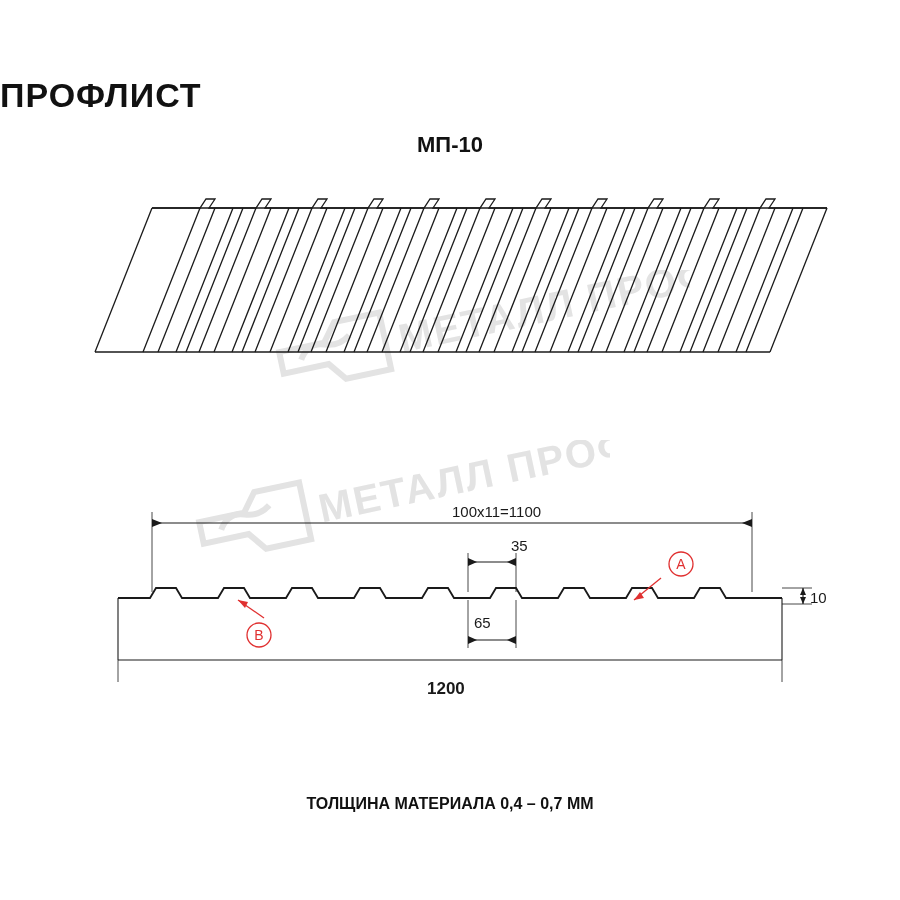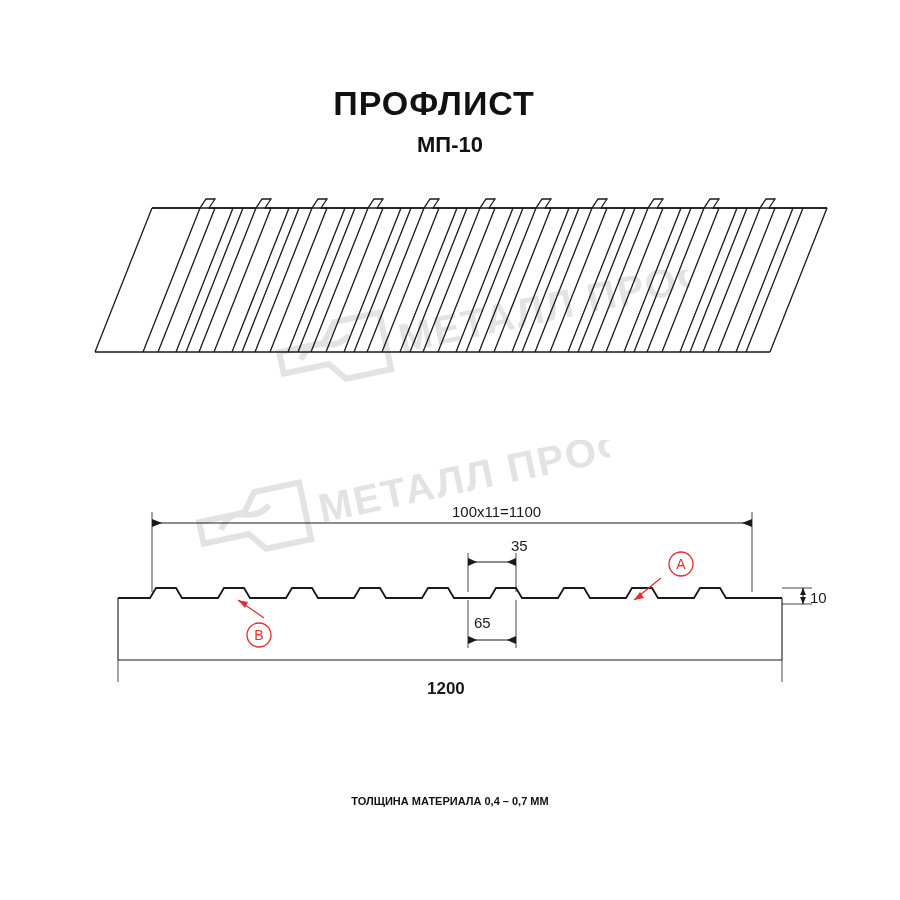--- a/index.html
+++ b/index.html
@@ -15,24 +15,24 @@
     position: relative;
     overflow: hidden;
   }
   .page {
     position: relative;
     width: 900px;
     height: 900px;
   }
   .title {
     position: absolute;
-    top: 84px;
+    top: 76px;
     left: 0;
     width: 868px;
-    text-align: center;
+    text-align: left;
     font-size: 34px;
     font-weight: bold;
     letter-spacing: 1px;
     color: #111111;
   }
   .subtitle {
     position: absolute;
     top: 132px;
     left: 0;
     width: 900px;
@@ -40,21 +40,21 @@
     font-size: 22px;
     font-weight: bold;
     color: #111111;
   }
   .footer-note {
     position: absolute;
     top: 795px;
     left: 0;
     width: 900px;
     text-align: center;
-    font-size: 11px;
+    font-size: 16px;
     font-weight: bold;
     color: #111111;
   }
   .svg-layer {
     position: absolute;
     top: 0;
     left: 0;
   }
   .wm {
     position: absolute;

